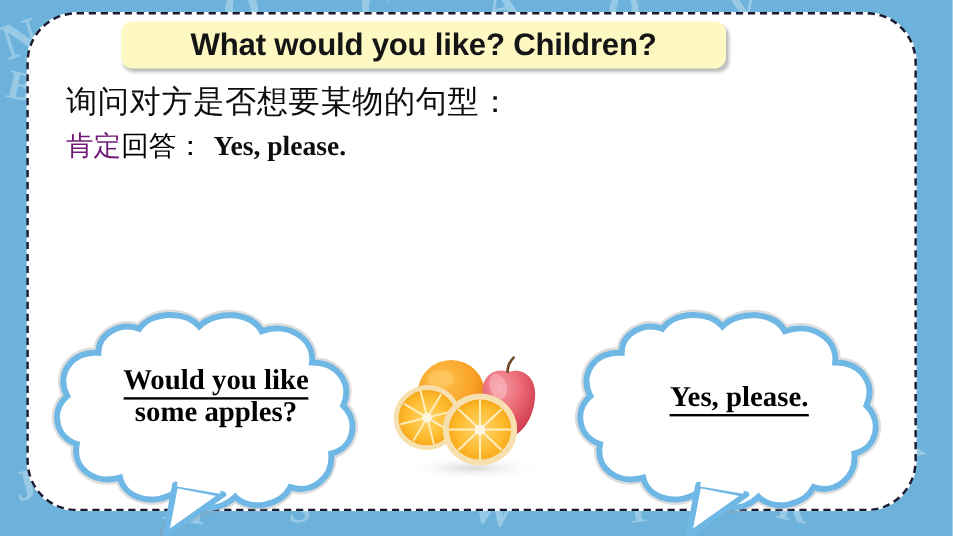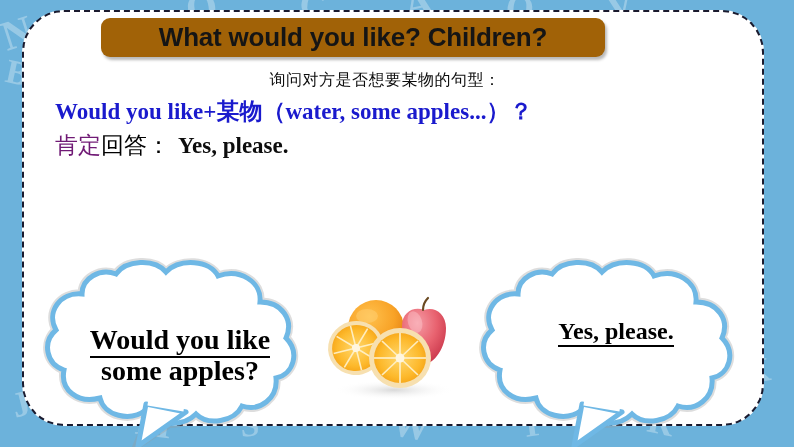--- a/index.html
+++ b/index.html
@@ -51,21 +51,21 @@
     box-sizing: border-box;
   }
 
   
   #title-banner {
     position: absolute;
     left: 101px;
     top: 18px;
     width: 504px;
     height: 39px;
-    background: #a16207;
+    background: #fef9c3;
     border-radius: 9px;
     box-shadow: 2px 3px 3px rgba(0,0,0,0.28);
     display: flex;
     align-items: center;
     justify-content: center;
   }
   #title-banner .title-text {
     font-family: "Liberation Sans", sans-serif;
     font-weight: bold;
     font-size: 26px;
@@ -80,25 +80,24 @@
     left: 55px;
     top: 72px;
     width: 660px;
   }
   .line {
     white-space: nowrap;
     line-height: 1.0;
   }
   .line-cn-intro {
     font-family: "DejaVu Sans", "Liberation Sans", sans-serif;
-    font-size: 16px;
+    font-size: 26px;
     color: #0d0d0d;
     margin-bottom: 12px;
     letter-spacing: 0.5px;
-    text-align: center;
   }
   .line-pattern {
     font-family: "Liberation Serif", serif;
     font-weight: bold;
     font-size: 23px;
     color: #1a1acd;
     margin-bottom: 11px;
   }
   .line-pattern .cjk {
     font-family: "DejaVu Sans", "Liberation Sans", sans-serif;
@@ -156,22 +155,21 @@
   }
 
   #bubble-left {
     left: 30px;
     top: 258px;
   }
   #bubble-left .bubble-text {
     left: 34px;
     top: 46px;
     width: 232px;
-    font-size: 28px;
-    margin-top: 20px;
+    font-size: 24px;
   }
 
   #bubble-right {
     left: 466px;
     top: 258px;
   }
   #bubble-right .bubble-text {
     left: 34px;
     top: 60px;
     width: 232px;
@@ -204,23 +202,20 @@
   <div id="card"></div>
 
   <div id="title-banner">
     <span class="title-text">What would you like? Children?</span>
   </div>
 
   <div id="body-text">
 
     <div class="line line-cn-intro">询问对方是否想要某物的句型：</div>
 
-    <div class="line line-pattern">
-      <span>Would you like+</span><span class="cjk">某物（</span><span>water, some apples...</span><span class="cjk">）？</span>
-    </div>
 
     <div class="line line-answer">
       <span class="cjk-red">肯定</span><span class="cjk-black">回答：</span><span class="eng">Yes, please.</span>
     </div>
 
 
   </div>
 
   <svg id="fruit-photo" viewBox="0 0 150 118">
     <defs>

